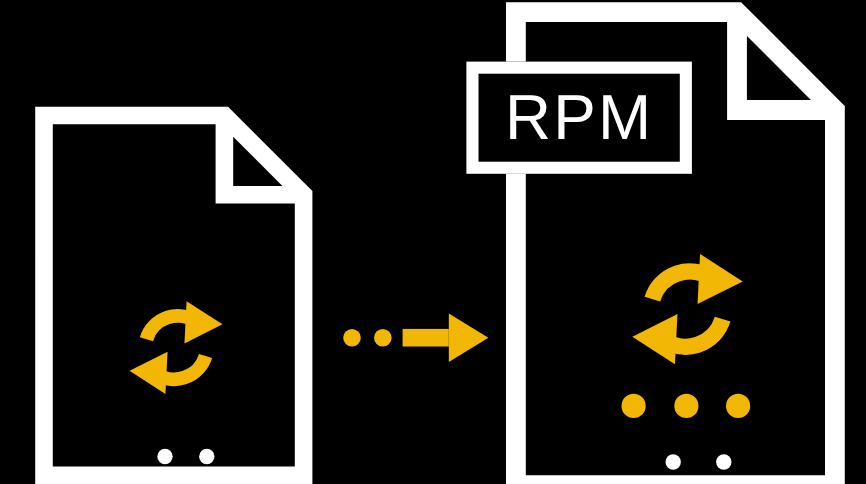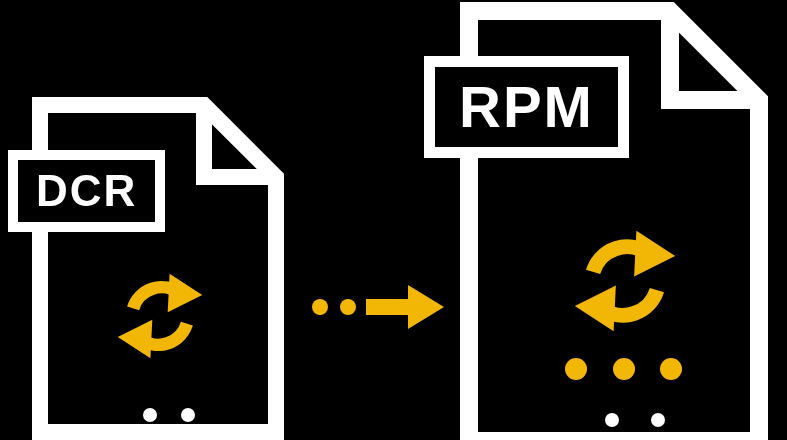--- a/index.html
+++ b/index.html
@@ -29,21 +29,21 @@
     stroke-linejoin:miter;
   }
   .white-dot{fill:var(--outline);}
   .accent{fill:var(--accent);}
   .arc{fill:none;stroke:var(--accent);stroke-width:13;}
   .badge{
     position:absolute;
     background:var(--background);
     border:10px solid var(--outline);
     color:var(--outline);
-    font-weight:bold;
+    font-weight:normal;
     line-height:1;
     display:flex;align-items:center;justify-content:center;
     white-space:nowrap;
   }
   .badge-source{
     left:8px;top:150px;
     font-size:44px;
     padding:9px 18px;
     border-width:10px;
     letter-spacing:2px;
@@ -72,23 +72,20 @@
     </defs>
   </svg>
 
   <div class="layer">
     <svg style="left:30px;top:95px" width="256" height="345" viewBox="0 0 256 345">
       <path class="doc-outline" stroke-width="16" d="M10 10 L174 10 L246 82 L246 337 L10 337 Z"></path>
       <path class="doc-fold" stroke-width="16" d="M174 10 L174 82 L246 82"></path>
       <circle class="white-dot" cx="120" cy="320" r="7"></circle>
       <circle class="white-dot" cx="158" cy="320" r="7"></circle>
     </svg>
-    <div class="badge badge-source">
-      <span>DCR</span>
-    </div>
     <svg style="left:112px;top:268px" width="96" height="96" viewBox="0 0 100 100">
       <use href="#sync-symbol"></use>
     </svg>
   </div>
 
   <svg style="left:308px;top:278px" width="142" height="58" viewBox="0 0 142 58">
     <circle class="accent" cx="12" cy="29" r="8"></circle>
     <circle class="accent" cx="40" cy="29" r="8"></circle>
     <rect class="accent" x="58" y="21" width="42" height="16"></rect>
     <polygon class="accent" points="100,7 136,29 100,51"></polygon>

